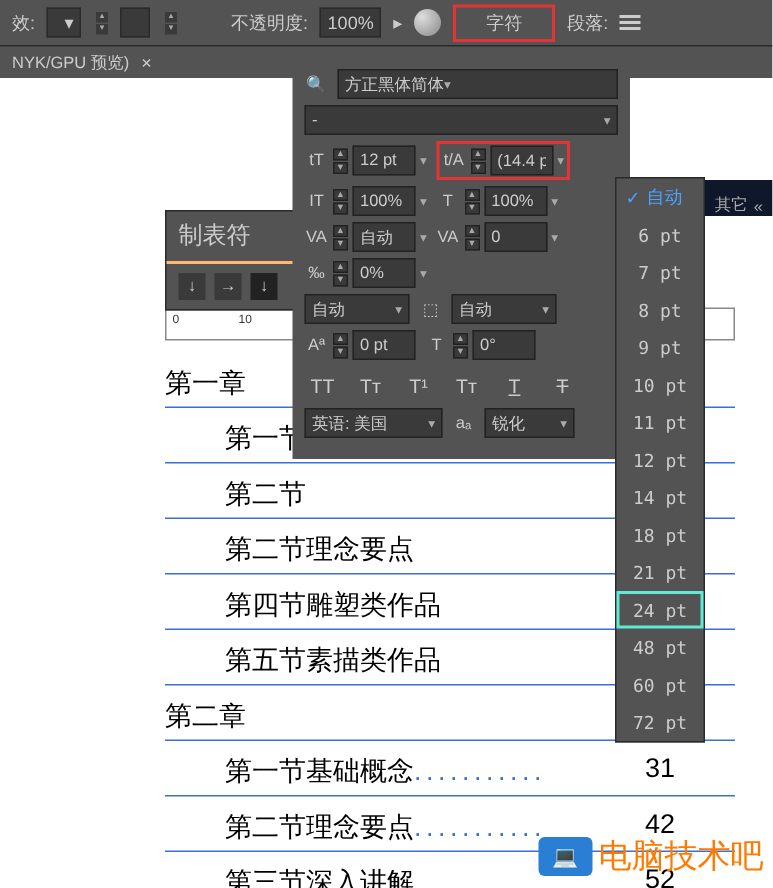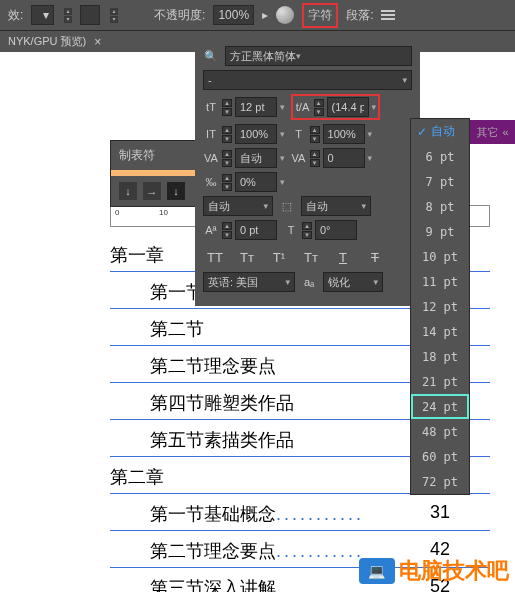--- a/index.html
+++ b/index.html
@@ -3,21 +3,21 @@
 <meta charset="utf-8">
 <style>
 *{margin:0;padding:0;box-sizing:border-box;font-family:"Microsoft YaHei",Arial,sans-serif}
 body{width:515px;height:592px;background:#fff;overflow:hidden;position:relative;font-size:12px}
 .topbar{background:#535353;height:30px;display:flex;align-items:center;padding:0 8px;color:#ccc;gap:8px}
 .topbar .box{background:#3a3a3a;border:1px solid #2a2a2a;height:20px;display:inline-flex;align-items:center;padding:0 4px}
 .topbar .stepper{display:inline-flex;flex-direction:column;gap:1px;margin-left:2px}
 .topbar .stepper span{width:8px;height:7px;background:#3a3a3a;display:block;font-size:6px;color:#aaa;text-align:center;line-height:7px}
 .topbar .label{font-size:12px;color:#ccc}
 .redbox{border:2px solid #e23636 !important}
-.topbar .tab{border:2px solid #e23636;padding:2px 4px;display:inline-flex;align-items:center;gap:4px}
+.topbar .tab{border:2px solid #e23636;padding:2px 20px;display:inline-flex;align-items:center;gap:4px}
 .topbar .icon-lines{display:inline-flex;flex-direction:column;gap:2px}
 .topbar .icon-lines i{width:14px;height:2px;background:#ccc;display:block}
 .docbar{background:#535353;height:22px;display:flex;align-items:center;color:#ccc;padding:0 8px;font-size:11px;border-top:1px solid #2a2a2a}
 .docbar .close{margin-left:8px;font-size:12px}
 .panel{position:absolute;left:195px;top:36px;width:225px;background:#535353;color:#ccc;padding:6px 8px 10px;z-index:10}
 .panel .row{display:flex;align-items:center;gap:6px;margin:4px 0}
 .panel select,.panel input,.panel .ddl{background:#3a3a3a;border:1px solid #222;color:#ccc;height:20px;font-size:11px;padding:0 4px}
 .panel .search{display:flex;align-items:center;gap:6px;width:100%}
 .panel .search .ddl{flex:1;display:flex;align-items:center;justify-content:flex-start}
 .panel .ddl{display:flex;align-items:center;justify-content:space-between}
@@ -25,39 +25,39 @@
 .panel .ic{width:16px;height:16px;display:inline-flex;align-items:center;justify-content:center;font-size:11px;color:#ccc}
 .panel .tt-icons{display:flex;gap:8px;margin-top:6px}
 .panel .tt-icons .ti{width:24px;height:22px;display:inline-flex;align-items:center;justify-content:center;font-size:13px;color:#ccc}
 .panel .tt-icons .ti.underline{text-decoration:underline}
 .panel .tt-icons .ti.strike{text-decoration:line-through}
 .panel .stepper{display:inline-flex;flex-direction:column;gap:1px}
 .panel .stepper span{width:10px;height:8px;background:#3a3a3a;border:1px solid #222;display:block;font-size:7px;text-align:center;line-height:6px;color:#aaa}
 .panel .fgroup{display:flex;align-items:center;gap:3px}
 .panel .fgroup input{width:42px}
 .tabpanel{position:absolute;left:110px;top:140px;width:90px;background:#535353;color:#ccc;z-index:9;border:1px solid #2a2a2a}
-.tabpanel .tptitle{padding:6px 8px;font-size:12px;border-bottom:6px solid #fdba74}
+.tabpanel .tptitle{padding:6px 8px;font-size:16px;border-bottom:2px solid #fdba74}
 .tabpanel .tpicons{display:flex;gap:6px;padding:6px 8px}
 .tabpanel .tpicons .tpi{width:18px;height:18px;background:#3a3a3a;display:inline-flex;align-items:center;justify-content:center;font-size:11px}
 .dropdown{position:absolute;left:410px;top:118px;width:60px;background:#535353;color:#ccc;z-index:20;border:1px solid #2a2a2a}
 .dropdown .ditem{height:25px;display:flex;align-items:center;justify-content:center;font-size:12px;font-family:monospace}
 .dropdown .ditem.sel{border:2px solid #5eead4}
 .dropdown .dauto{color:#4aa3ff;justify-content:flex-start;padding-left:6px}
 .dropdown .dauto .chk{color:#4aa3ff;margin-right:4px}
 .ruler{position:absolute;left:110px;top:205px;width:380px;height:22px;background:#fff;border:1px solid #888;z-index:5;display:flex;align-items:flex-end;font-size:8px;color:#333}
 .ruler .num{position:absolute;bottom:9px;font-size:8px}
 .doc{position:absolute;left:110px;top:235px;width:380px;z-index:1}
 .doc .line{font-size:18px;color:#000;padding:8px 0 4px;border-bottom:1px solid #3a6fd8;position:relative}
 .doc .sub{padding-left:40px}
 .doc .pnum{position:absolute;right:40px}
 .doc .dots{letter-spacing:3px;color:#3a6fd8}
 .watermark{position:absolute;right:6px;bottom:6px;display:flex;align-items:center;gap:4px;z-index:3}
 .watermark .wicon{width:36px;height:26px;background:#2a7fd4;border-radius:4px;display:flex;align-items:center;justify-content:center;color:#fff;font-size:14px}
-.watermark .wtxt{font-size:22px;font-weight:bold;color:#ff7a00}
-.otherpanel{position:absolute;right:0;top:120px;width:45px;height:24px;background:#701a75;color:#aaa;font-size:11px;display:flex;align-items:center;justify-content:center;z-index:8}
+.watermark .wtxt{font-size:22px;font-weight:normal;color:#ff7a00}
+.otherpanel{position:absolute;right:0;top:120px;width:45px;height:24px;background:#0f172a;color:#aaa;font-size:11px;display:flex;align-items:flex-end;justify-content:center;z-index:8}
 .ball{width:18px;height:18px;border-radius:50%;background:radial-gradient(circle at 30% 30%,#ddd,#888)}
 </style>
 </head>
 <body>
 
 <div class="topbar">
   <span class="label">效:</span>
   <span class="box">&nbsp;&nbsp;<span class="caret">▾</span></span>
   <span class="stepper">
       <span>▴</span>

